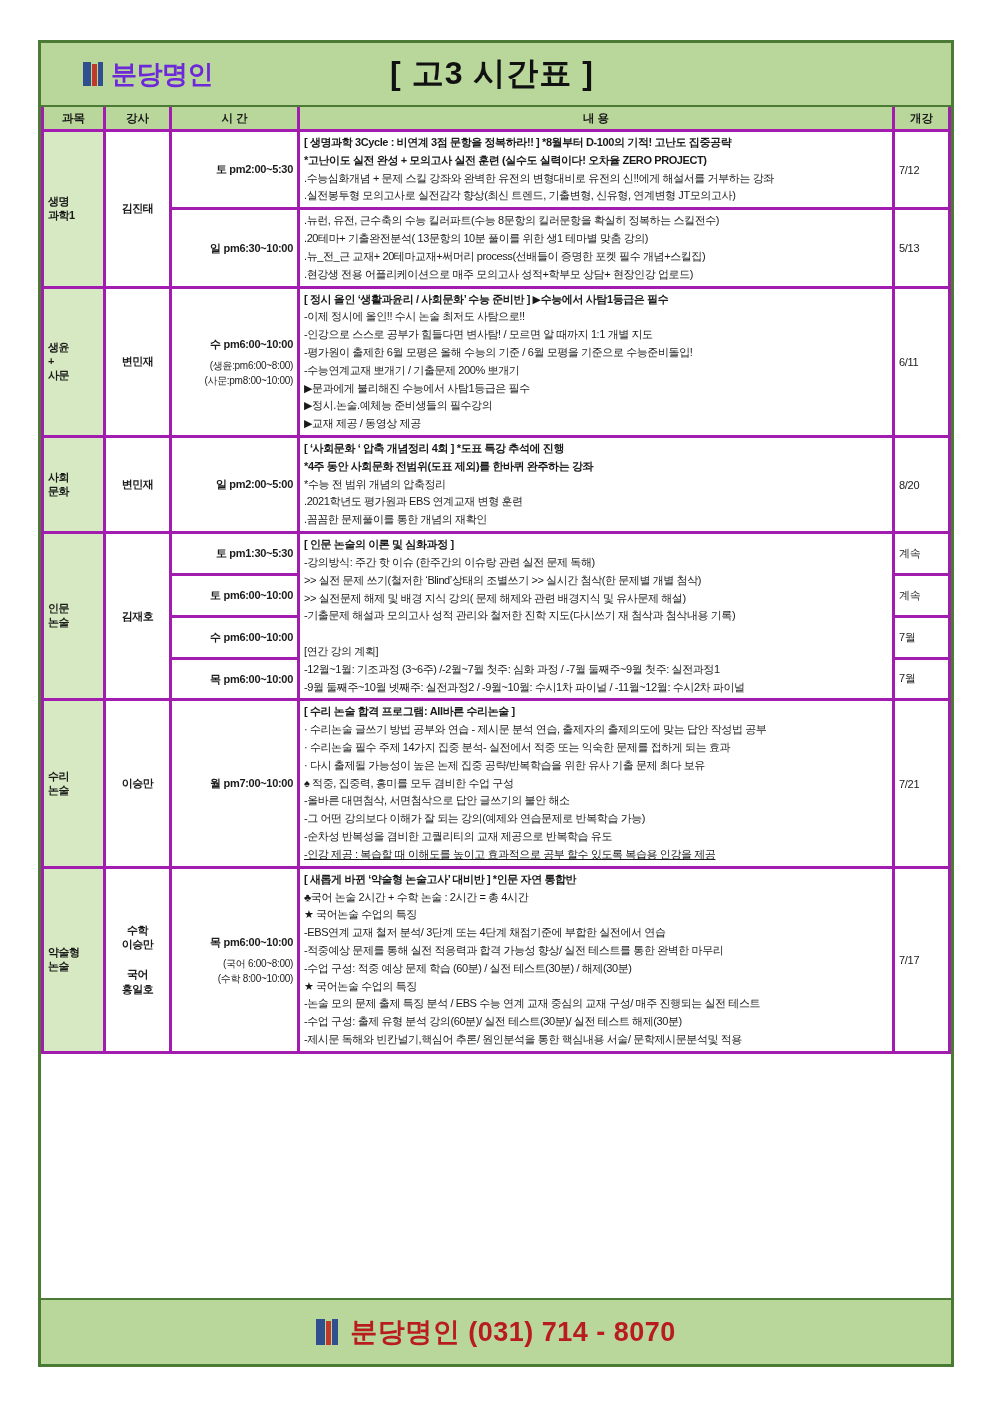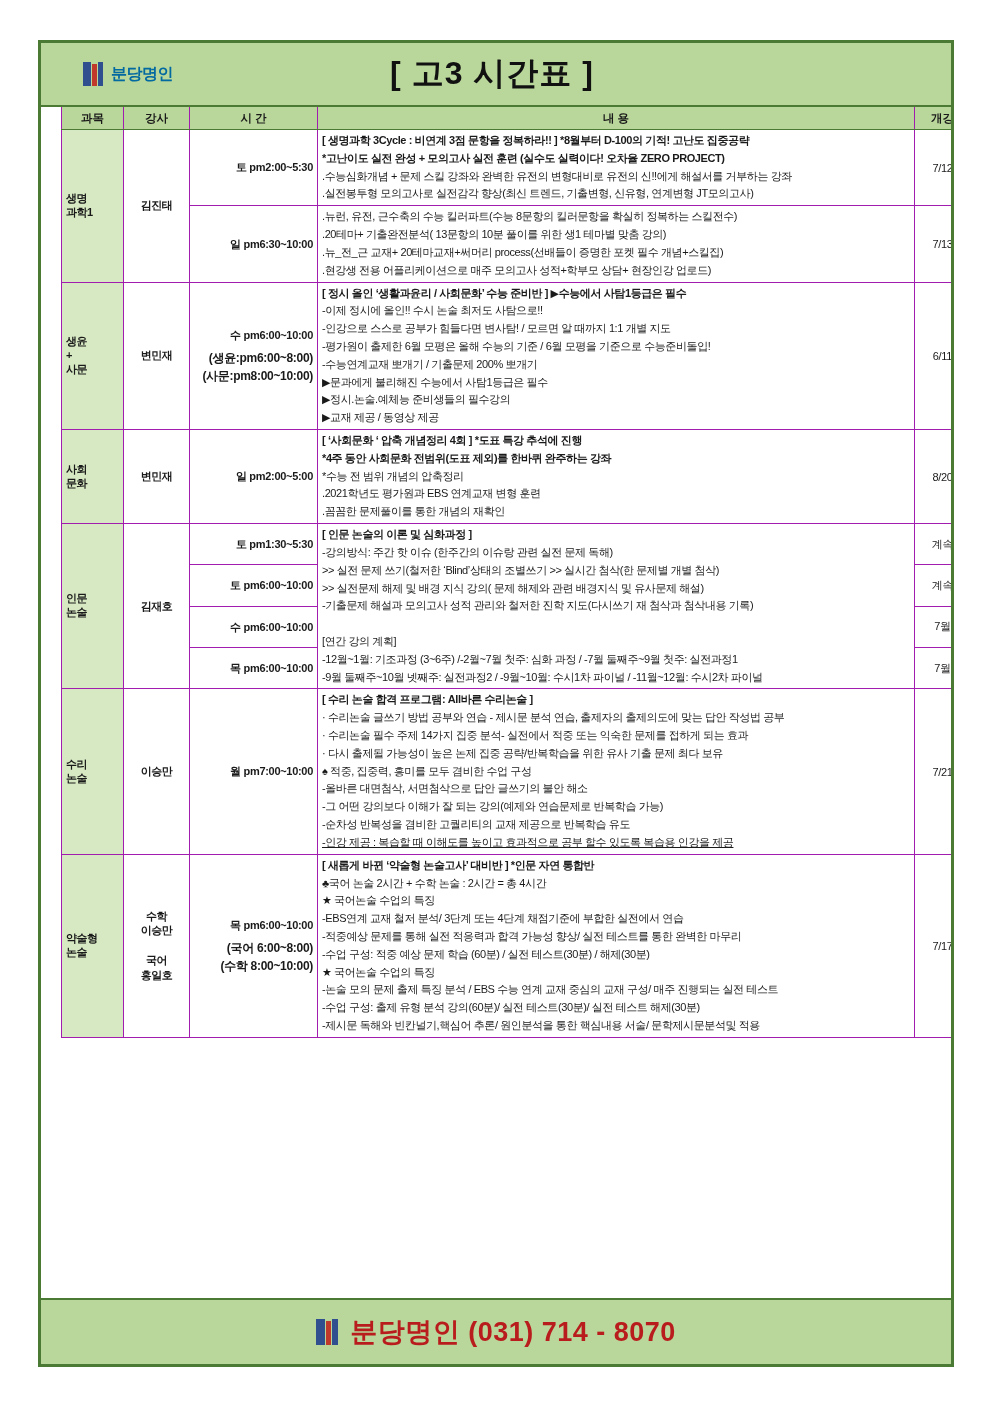--- a/index.html
+++ b/index.html
@@ -56,23 +56,23 @@
   }
   .book-icon .b2 {
     position: absolute; left: 9px; top: 2px; width: 5px; height: 22px;
     background: #c0392b;
   }
   .book-icon .b3 {
     position: absolute; left: 15px; top: 0; width: 5px; height: 24px;
     background: #2f4f8f;
   }
   .brand-name {
-    font-size: 16px;
-    font-weight: bold;
-    color: #0369a1;
+    font-size: 26px;
+    font-weight: bold;
+    color: #6d28d9;
     letter-spacing: -0.5px;
   }
   .doc-title {
     position: absolute;
     left: 0; right: 8px;
     text-align: center;
     font-size: 32px;
     font-weight: bold;
     letter-spacing: 1px;
     color: #111;
@@ -80,24 +80,23 @@
   }
   
   .table-wrap {
     flex: 1 1 auto;
     overflow: hidden;
   }
   table.sched {
     width: 100%;
     border-collapse: collapse;
     table-layout: fixed;
-    margin-left: 20px;
   }
   table.sched th, table.sched td {
-    border: 1px solid #a21caf;
+    border: 3px solid #a21caf;
     vertical-align: middle;
     padding: 2px 4px;
     font-size: 11px;
   }
   table.sched thead th {
     background: #b9d79a;
     font-size: 11.5px;
     font-weight: bold;
     height: 18px;
     padding: 2px 0;
@@ -127,35 +126,34 @@
     letter-spacing: -0.5px;
   }
   td.time {
     text-align: right;
     font-size: 11.5px;
     font-weight: bold;
     line-height: 1.5;
     letter-spacing: -0.3px;
   }
   td.time .sub-time {
-    font-size: 12px;
-    font-weight: bold;
+    font-size: 10px;
+    font-weight: normal;
     display: block;
   }
   td.content {
     font-size: 11px;
     line-height: 1.62;
     padding: 6px 8px;
     letter-spacing: -0.4px;
   }
   td.content .line { white-space: nowrap; overflow: hidden; text-overflow: ellipsis; }
   td.content .line.bold { font-weight: bold; }
   td.content .line.under { text-decoration: underline; }
   td.start {
-    text-align: center;
     font-size: 11.5px;
     letter-spacing: -0.3px;
   }
   .thick-top > td, .thick-top > th { border-top: 2px solid #4a4a4a; }
 
   
   .footer {
     background: #b9d79a;
     border-top: 2px solid #4a7a34;
     height: 64px;
@@ -230,21 +228,21 @@
             <tr>
               <td class="time">
                 <div>일  pm6:30~10:00</div>
               </td>
               <td class="content">
                 <div class="line">.뉴런, 유전, 근수축의 수능 킬러파트(수능 8문항의 킬러문항을 확실히 정복하는 스킬전수)</div>
                 <div class="line">.20테마+ 기출완전분석( 13문항의 10분 풀이를 위한 생1 테마별 맞춤 강의)</div>
                 <div class="line">.뉴_전_근 교재+ 20테마교재+써머리 process(선배들이 증명한 포켓 필수 개념+스킬집)</div>
                 <div class="line">.현강생 전용 어플리케이션으로 매주 모의고사 성적+학부모 상담+ 현장인강 업로드)</div>
               </td>
-              <td class="start">7/13</td>
+              <td class="start">5/13</td>
             </tr>
             <tr class="thick-top">
               <td class="subject" rowspan="1">생윤<br>+<br>사문</td>
               <td class="teacher" rowspan="1">변민재</td>
               <td class="time">
                 <div>수  pm6:00~10:00</div>
                 <div class="sub-time" style="margin-top: 6px;">(생윤:pm6:00~8:00)<br>(사문:pm8:00~10:00)</div>
               </td>
               <td class="content">
                 <div class="line bold">[ 정시 올인 ‘생활과윤리 / 사회문화’ 수능 준비반 ]          ▶수능에서 사탐1등급은 필수</div>

